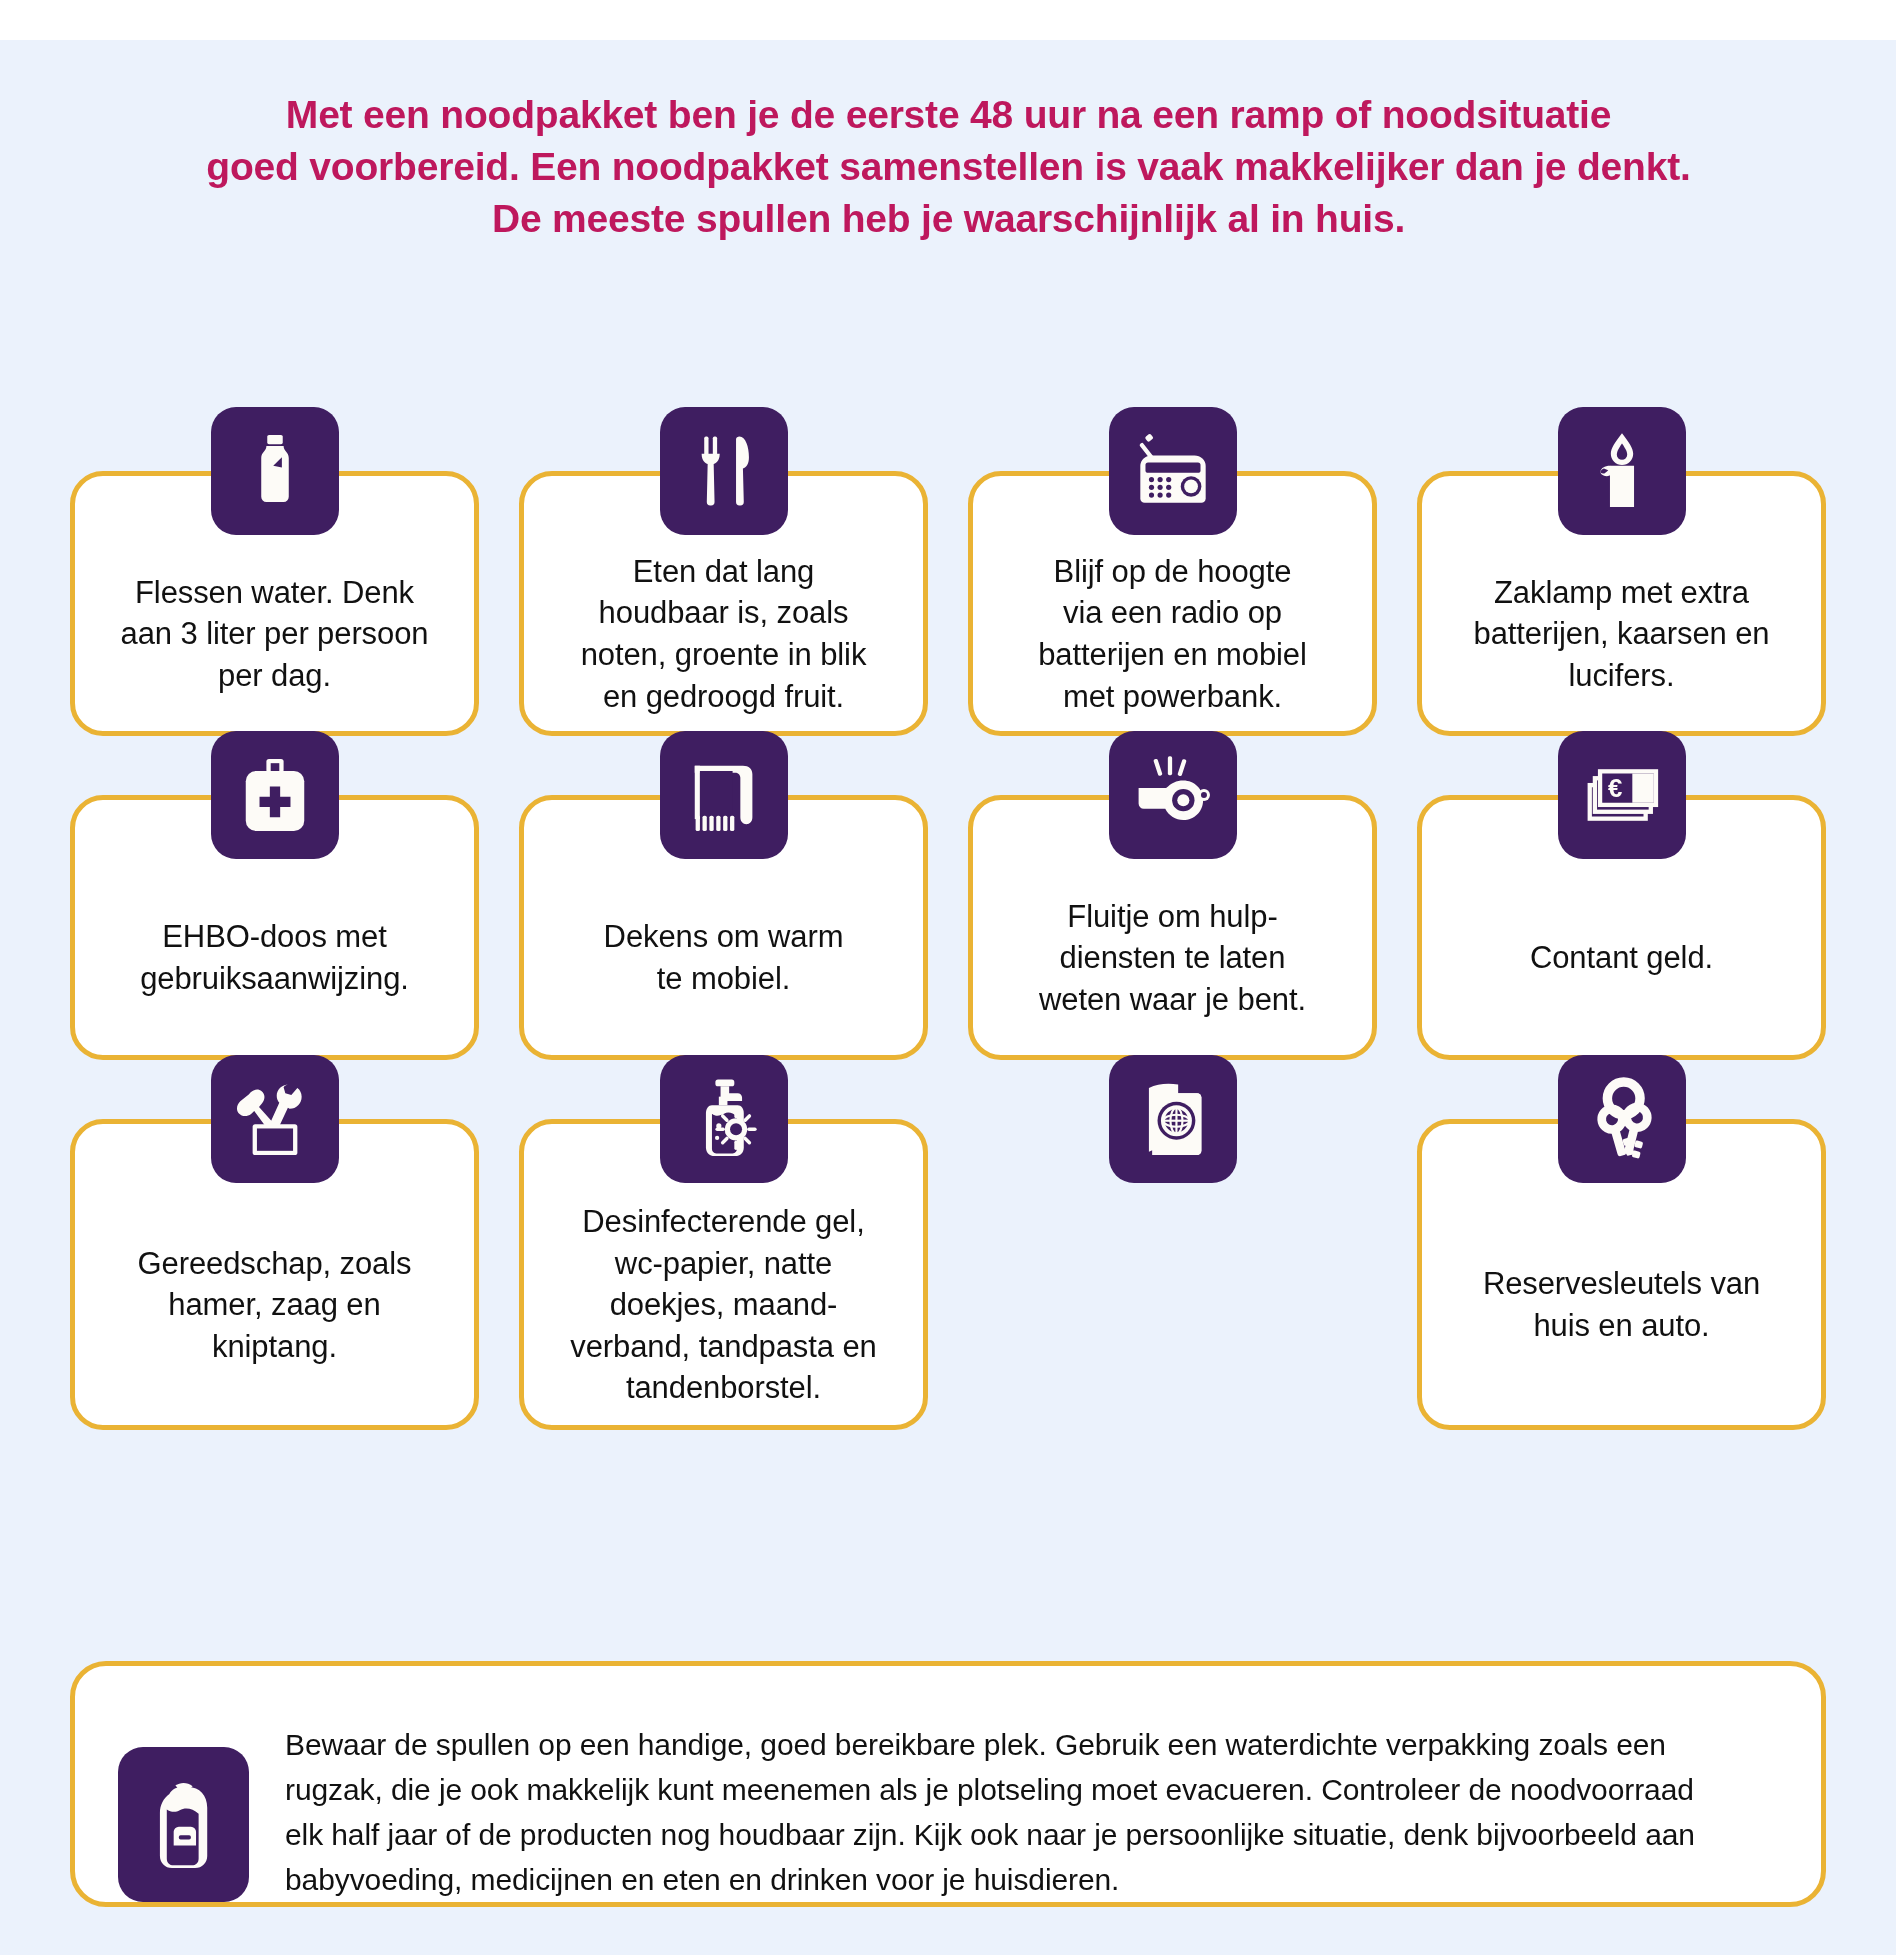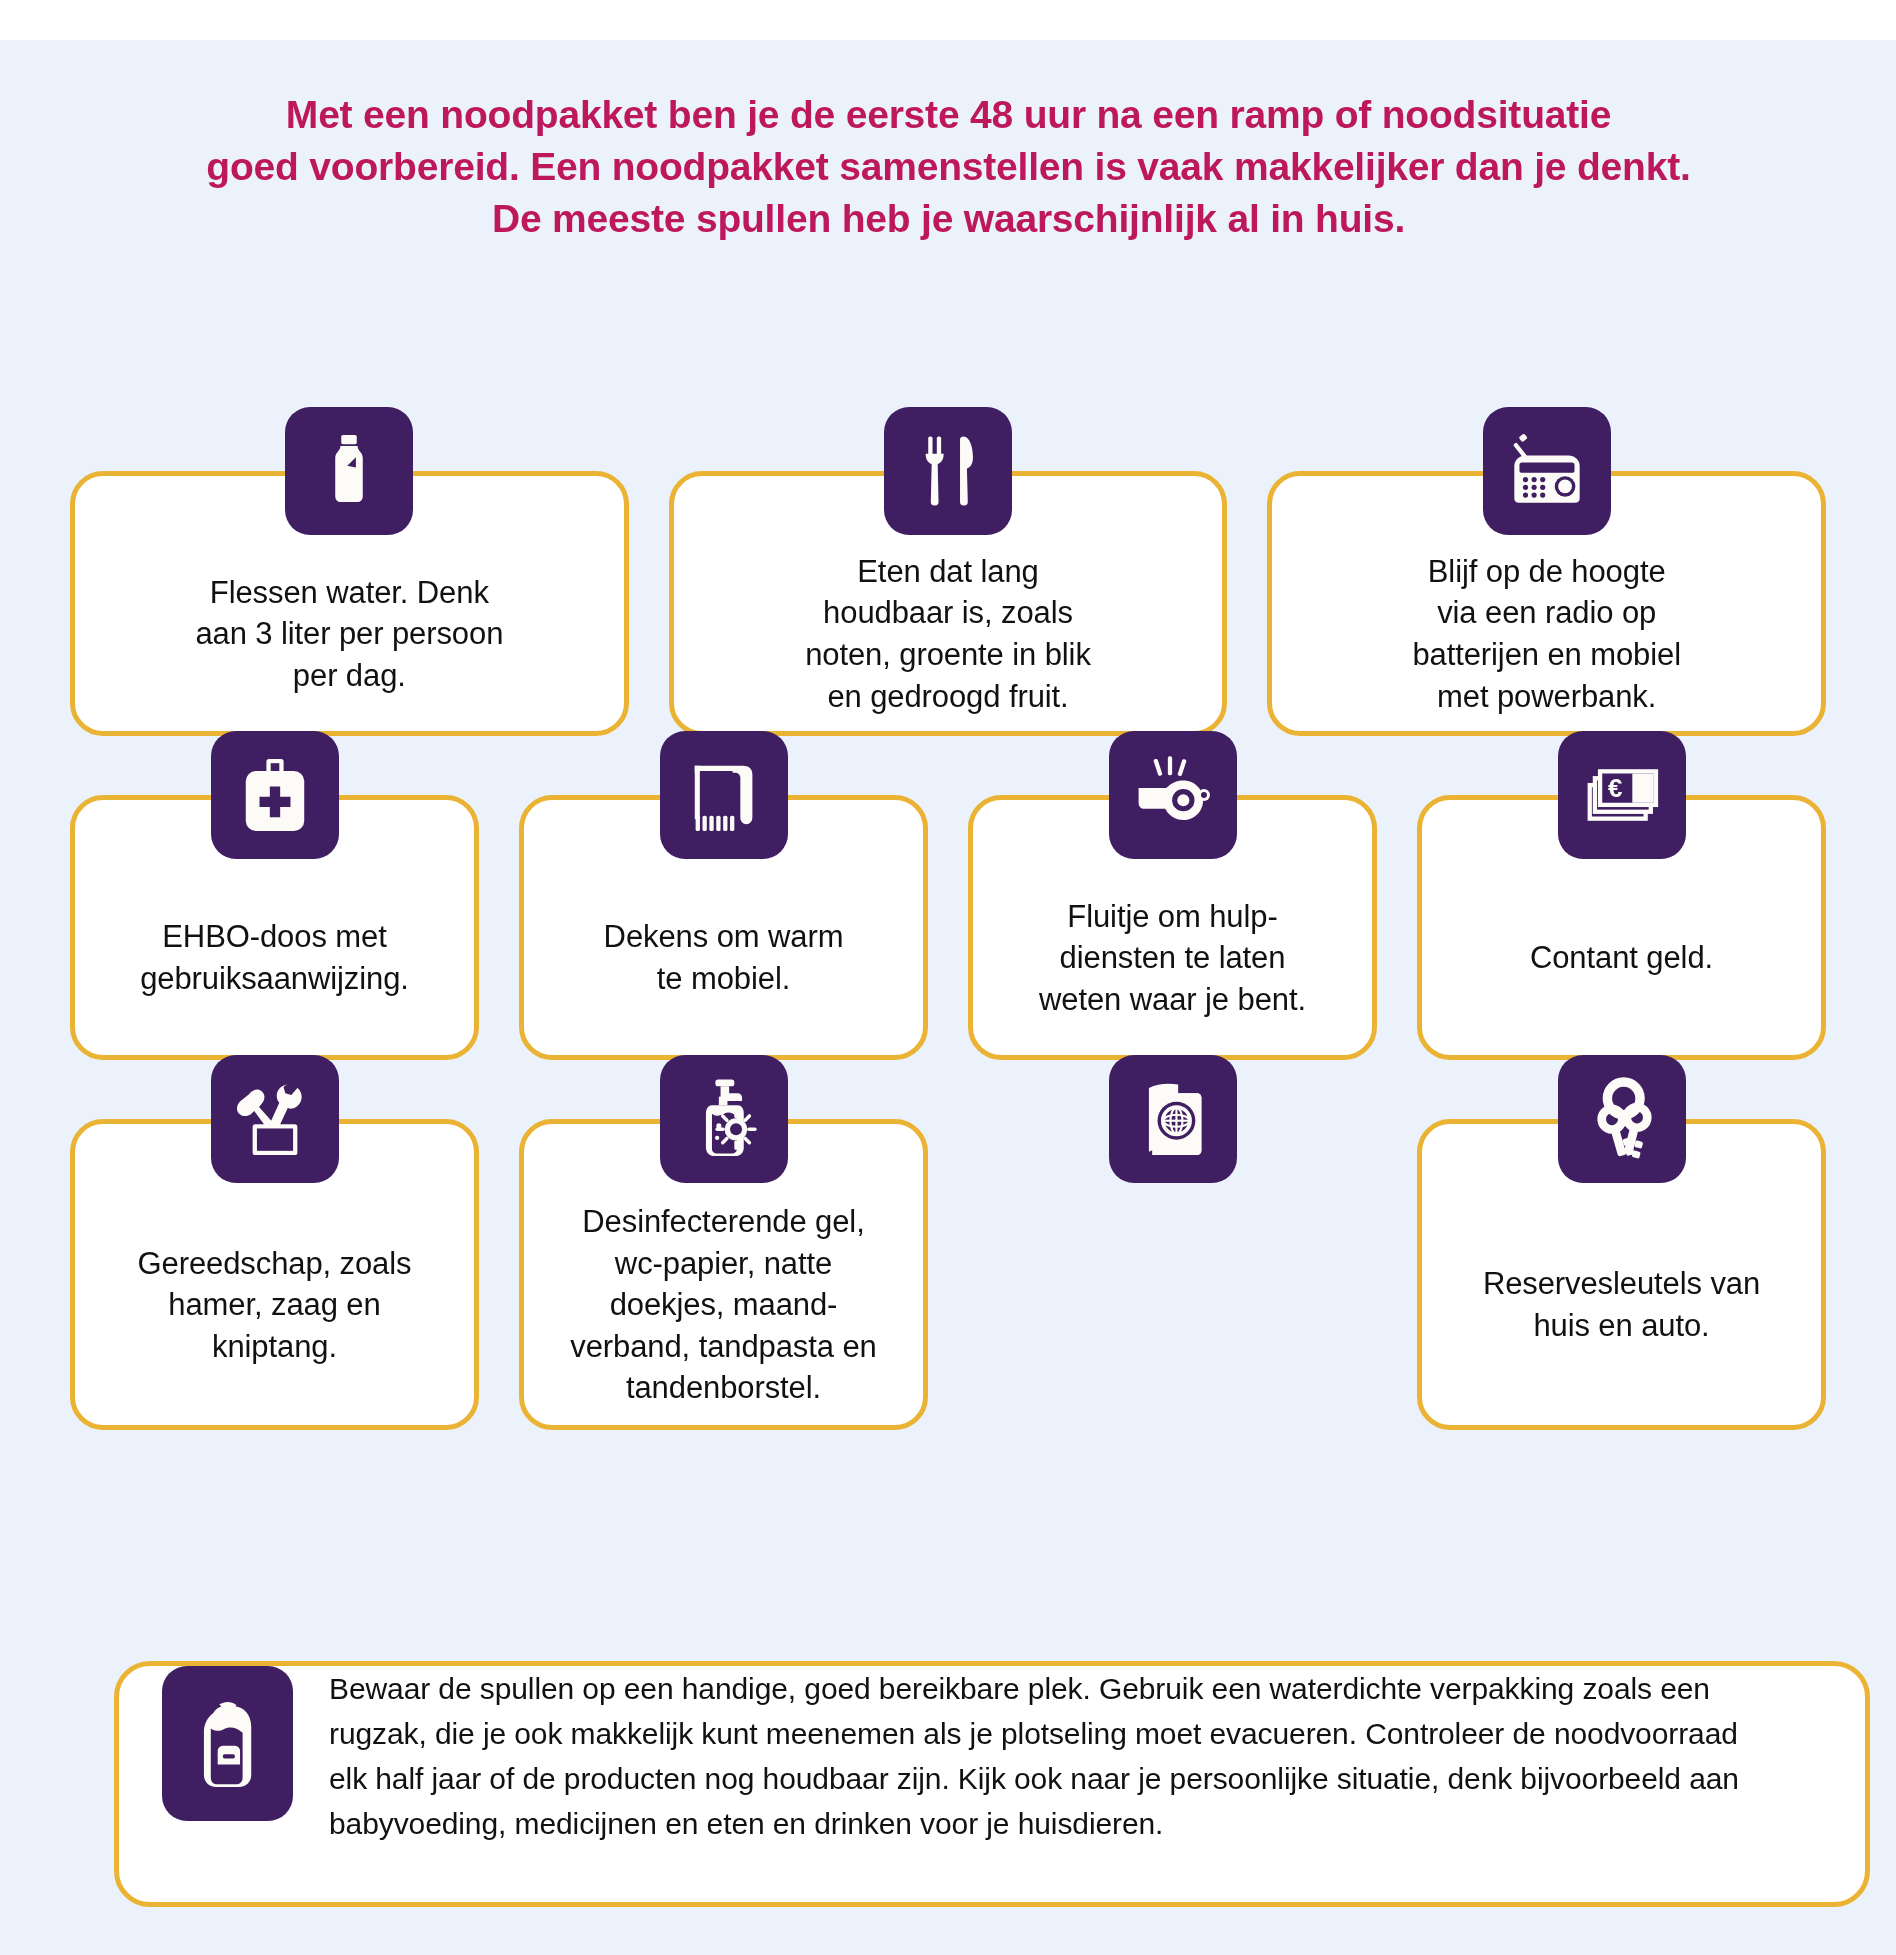--- a/index.html
+++ b/index.html
@@ -113,24 +113,23 @@
   #footer {
     position: absolute;
     left: 70px;
     top: 1661px;
     width: 1756px;
     height: 246px;
     background: #ffffff;
     border: 5px solid #eab334;
     border-radius: 36px;
     display: flex;
-    align-items: flex-start;
+    align-items: flex-end;
     padding: 0 46px 0 43px;
     gap: 36px;
-    margin-left: 44px;
   }
 
   .footer-tile {
     flex: none;
     width: 131px;
     height: 155px;
     border-radius: 25px;
     background: #3f1e61;
     display: flex;
     align-items: center;
@@ -218,20 +217,36 @@
           </svg>
         </div>
         <div class="card-body">
           <div class="card-text">Blijf op de hoogte
 via een radio op
 batterijen en mobiel
 met powerbank.</div>
         </div>
       </div>
 
+      <div class="card">
+        <div class="tile">
+          <svg viewBox="0 0 100 100" fill="#fdfbf7">
+            <path d="M50 6c8 11 13 17 13 24a13 13 0 0 1-26 0c0-7 5-13 13-24z"></path>
+            <path d="M50 18c4 6 6 9 6 13a6 6 0 0 1-12 0c0-4 2-7 6-13z" fill="#3f1e61"></path>
+            <path d="M36 44h28v48H36z"></path>
+            <path d="M36 44c-6 0-11 3-11 7 0 3 3 5 7 5 5 0 9-4 13-8z"></path>
+            <path d="M29 47c-3 1-4 3-4 4 0 1 1 2 3 2 2 0 4-2 6-4z" fill="#3f1e61"></path>
+          </svg>
+        </div>
+        <div class="card-body">
+          <div class="card-text">Zaklamp met extra
+batterijen, kaarsen en
+lucifers.</div>
+        </div>
+      </div>
 
     </div>
 
     <div class="row row-2">
 
       <div class="card">
         <div class="tile">
           <svg viewBox="0 0 100 100" fill="#fdfbf7">
             <rect x="40" y="8" width="20" height="16" rx="3"></rect>
             <rect x="45" y="13" width="10" height="11" fill="#3f1e61"></rect>

